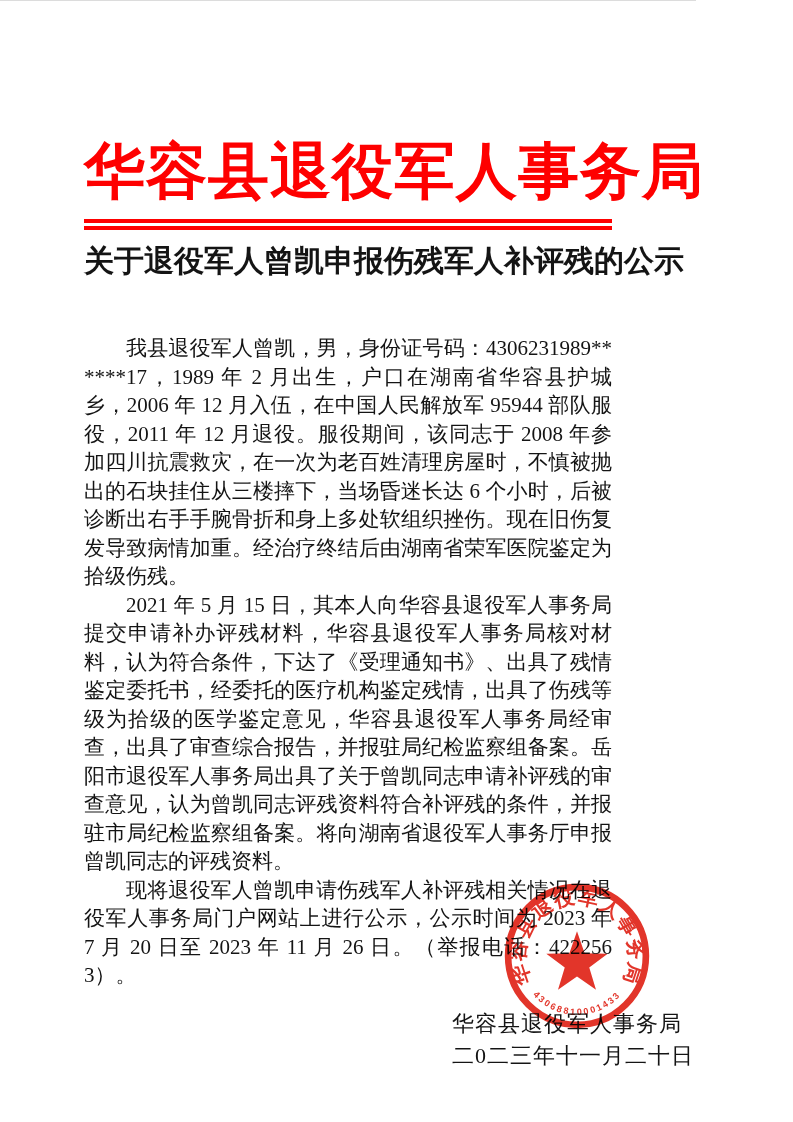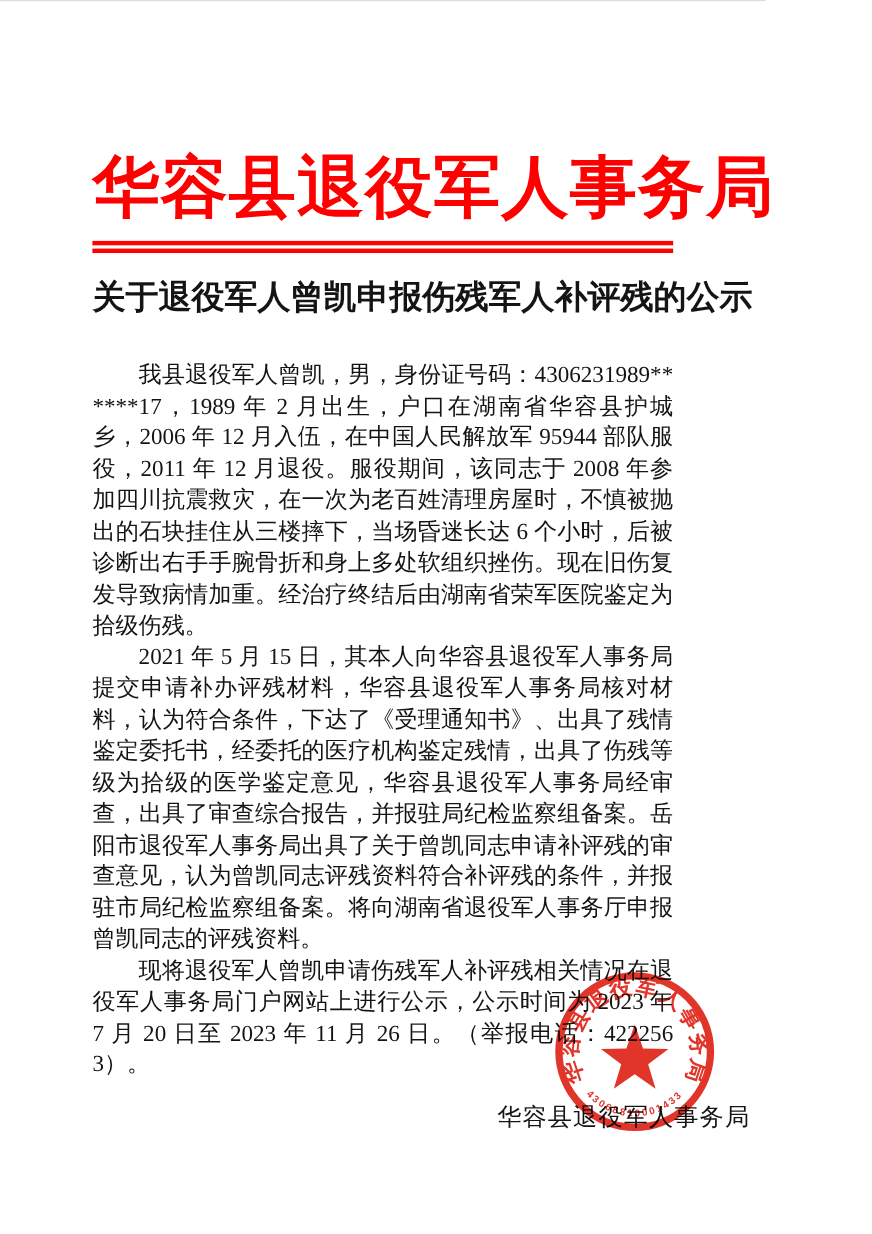--- a/index.html
+++ b/index.html
@@ -31,31 +31,31 @@
     white-space: nowrap;
     letter-spacing: 1px;
   }
   .double-rule {
     margin-top: 12px;
     height: 3px;
     border-top: 4px solid #fe0000;
     border-bottom: 4px solid #fe0000;
   }
   .doc-title {
-    margin-top: 22px;
+    margin-top: 12px;
     font-size: 30px;
     line-height: 38px;
     font-weight: bold;
     text-align: center;
     color: #141414;
     font-family: "Liberation Sans", "DejaVu Sans", sans-serif;
     white-space: nowrap;
   }
   .body-text {
-    margin-top: 36px;
+    margin-top: 54px;
     font-size: 21px;
     line-height: 28.5px;
     text-align: justify;
     color: #141414;
   }
   .body-text p {
     margin: 0;
     text-indent: 2em;
     word-break: break-all;
   }
@@ -91,20 +91,21 @@
     <div class="doc-title">关于退役军人曾凯申报伤残军人补评残的公示</div>
 
     <div class="body-text">
       <p>我县退役军人曾凯，男，身份证号码：4306231989******17，1989 年 2 月出生，户口在湖南省华容县护城乡，2006 年 12 月入伍，在中国人民解放军 95944 部队服役，2011 年 12 月退役。服役期间，该同志于 2008 年参加四川抗震救灾，在一次为老百姓清理房屋时，不慎被抛出的石块挂住从三楼摔下，当场昏迷长达 6 个小时，后被诊断出右手手腕骨折和身上多处软组织挫伤。现在旧伤复发导致病情加重。经治疗终结后由湖南省荣军医院鉴定为拾级伤残。</p>
       <p>2021 年 5 月 15 日，其本人向华容县退役军人事务局提交申请补办评残材料，华容县退役军人事务局核对材料，认为符合条件，下达了《受理通知书》、出具了残情鉴定委托书，经委托的医疗机构鉴定残情，出具了伤残等级为拾级的医学鉴定意见，华容县退役军人事务局经审查，出具了审查综合报告，并报驻局纪检监察组备案。岳阳市退役军人事务局出具了关于曾凯同志申请补评残的审查意见，认为曾凯同志评残资料符合补评残的条件，并报驻市局纪检监察组备案。将向湖南省退役军人事务厅申报曾凯同志的评残资料。</p>
       <p>现将退役军人曾凯申请伤残军人补评残相关情况在退役军人事务局门户网站上进行公示，公示时间为 2023 年 7 月 20 日至 2023 年 11 月 26 日。（举报电话：4222563）。</p>
     </div>
 
     <div class="signature">
       <div>华容县退役军人事务局</div>
+      <div>二0二三年十一月二十日</div>
     </div>
 
   </div>
 
   <svg class="seal" viewBox="0 0 160 160" xmlns="http://www.w3.org/2000/svg">
     <defs>
       <path id="sealArcTop" d="M 30.2,103.2 A 55,55 0 1 1 129.8,103.2" fill="none"></path>
       <path id="sealArcBottom" d="M 29.2,115.6 A 62,62 0 0 0 130.8,115.6" fill="none"></path>
     </defs>
     <circle cx="80" cy="80" r="72.5" fill="none" stroke="#e2352a" stroke-width="7"></circle>

